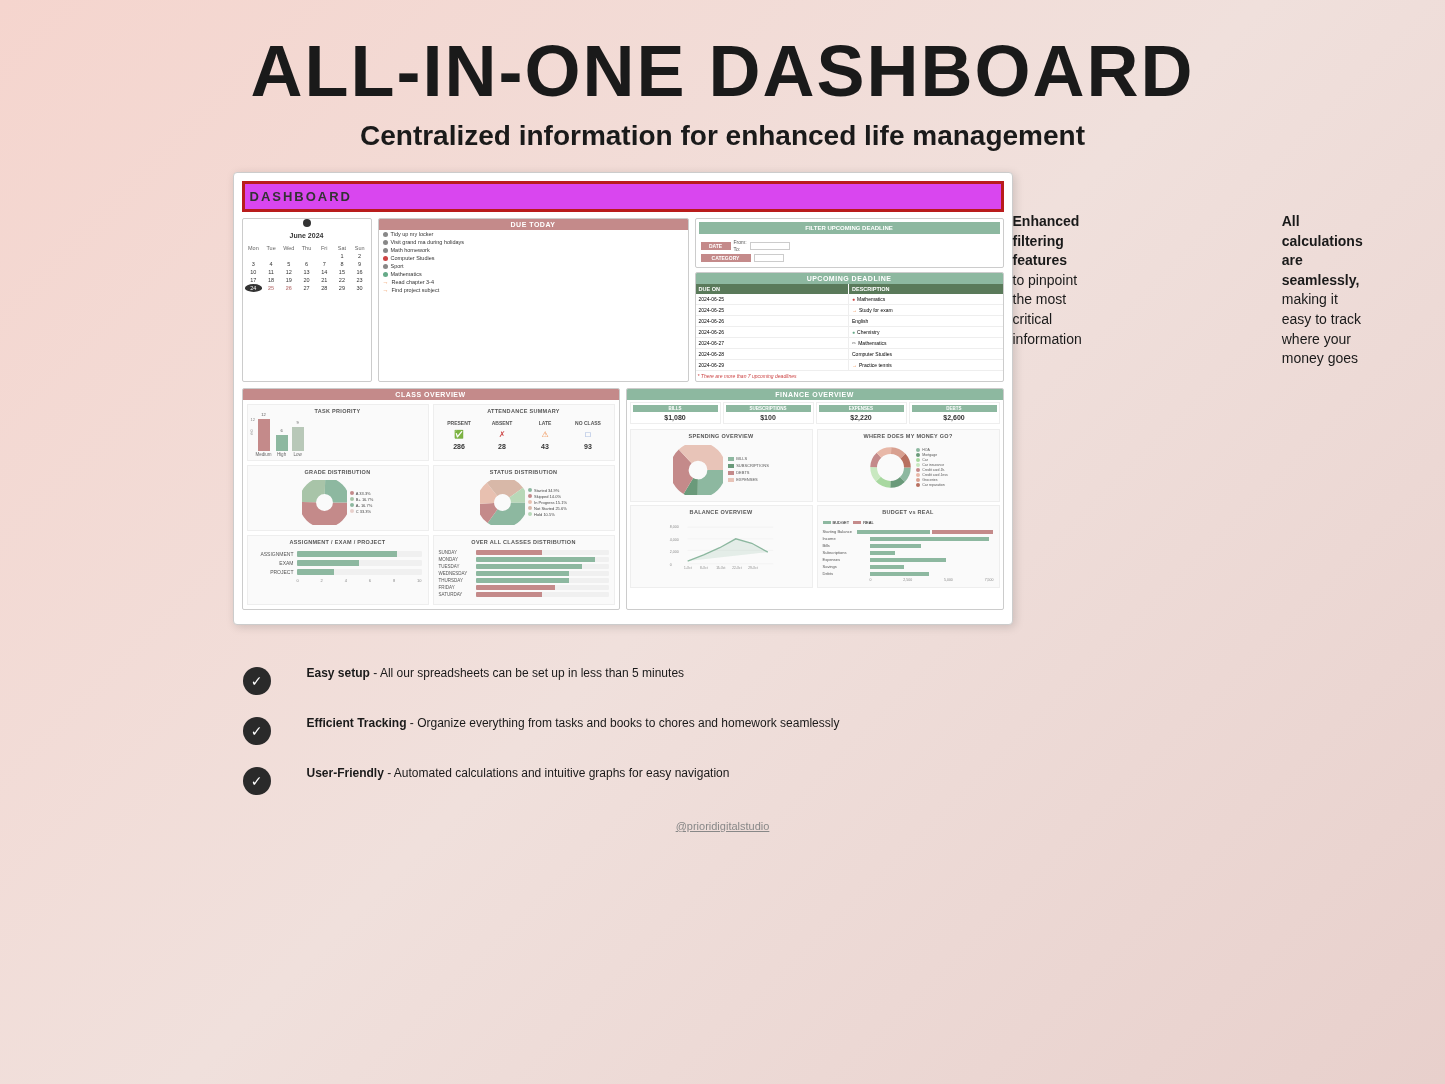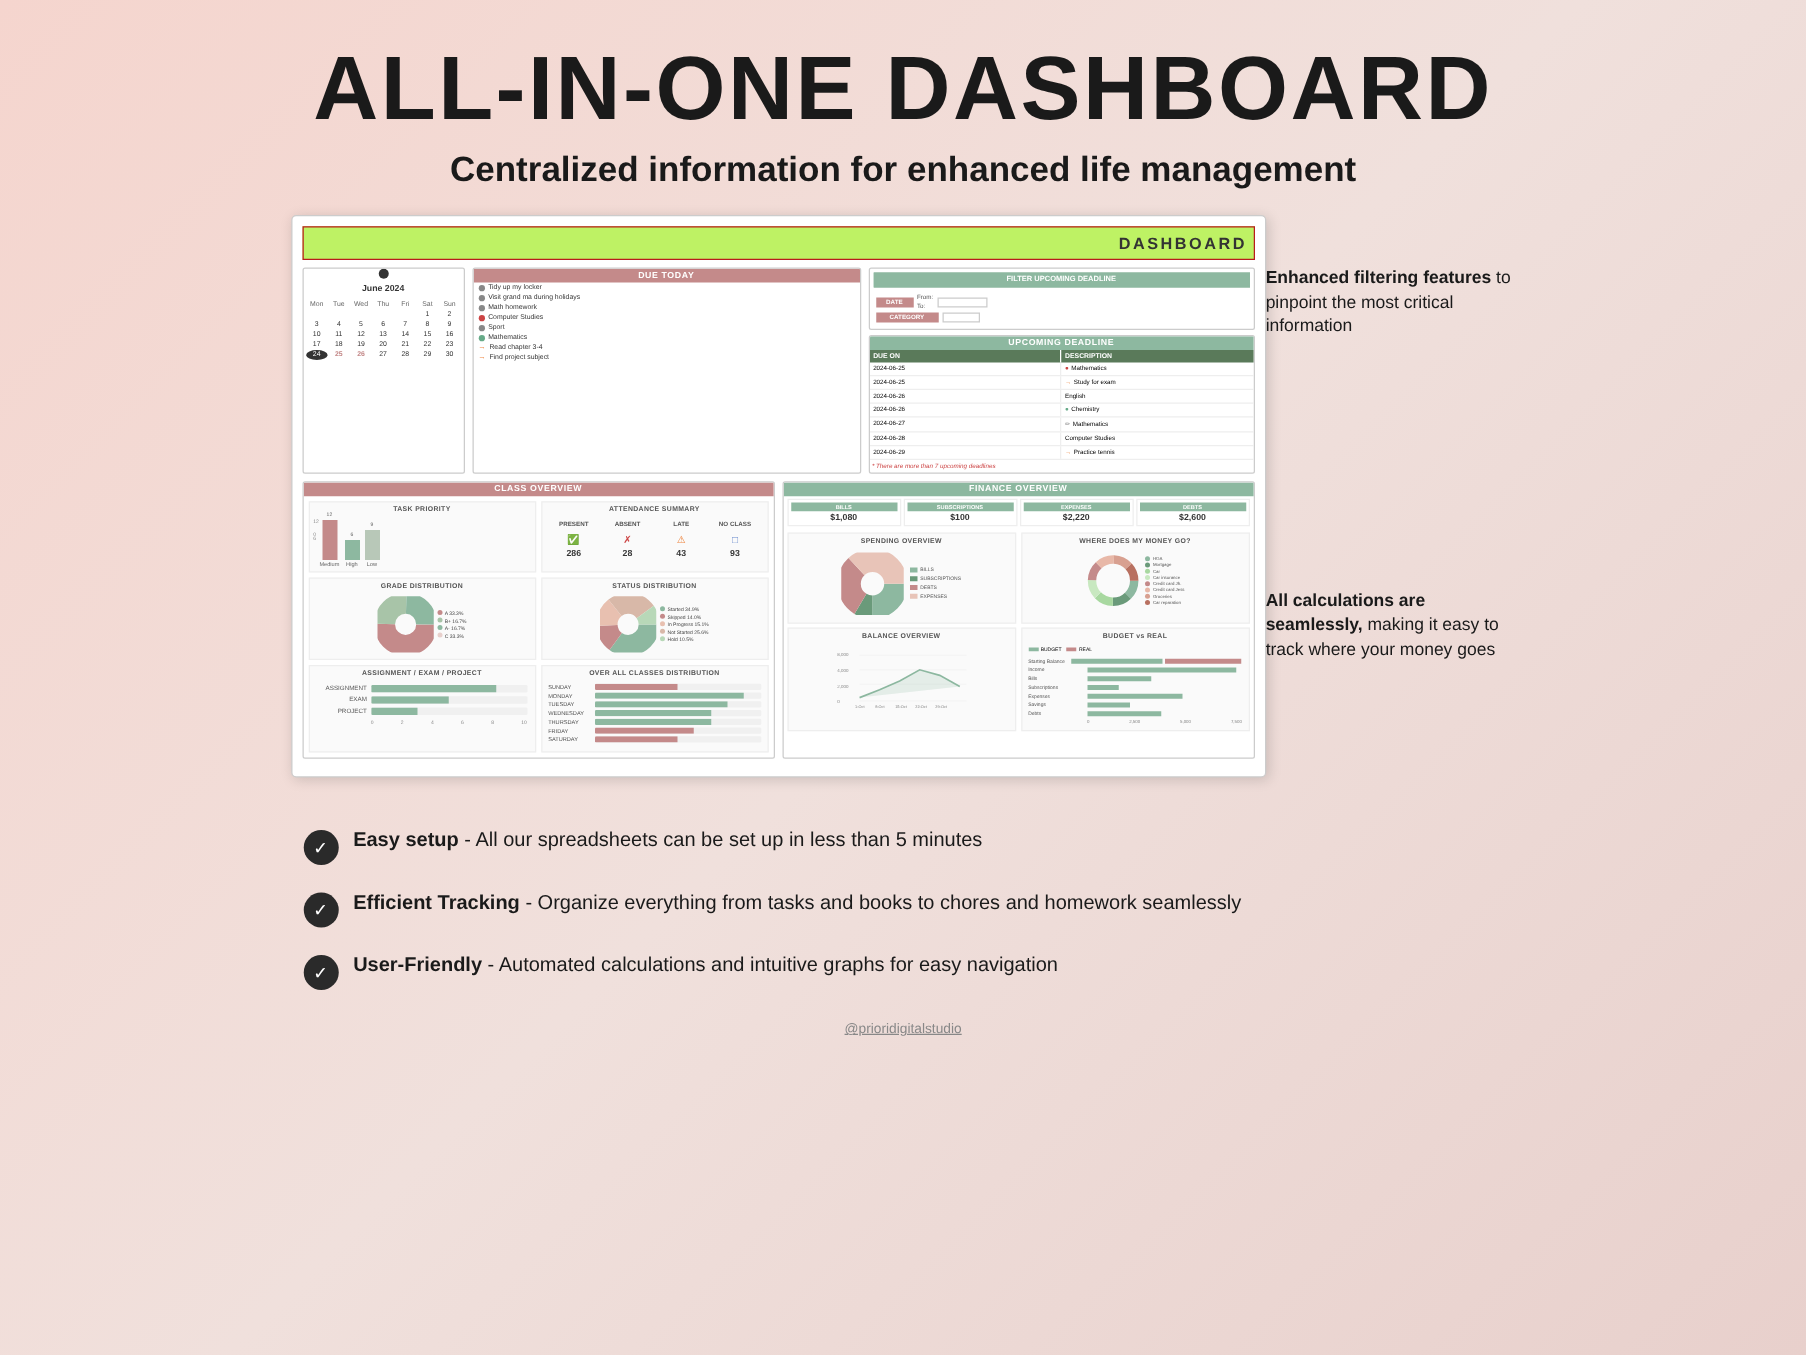--- a/index.html
+++ b/index.html
@@ -54,21 +54,21 @@
       display: flex;
       flex-direction: column;
       gap: 120px;
       padding-top: 60px;
     }
 
     .annotation-right {
       width: 200px;
       flex-shrink: 0;
       display: flex;
-      flex-direction: column;
+      flex-direction: row;
       gap: 200px;
       padding-top: 40px;
     }
 
     .annotation-text {
       font-size: 14px;
       color: #1a1a1a;
       line-height: 1.4;
     }
 
@@ -81,23 +81,23 @@
       flex: 1;
       max-width: 780px;
       background: white;
       border: 1px solid #ccc;
       border-radius: 4px;
       padding: 8px;
       box-shadow: 2px 2px 10px rgba(0,0,0,0.15);
     }
 
     .dash-header {
-      background: #bef264;
-      border: 1px solid #b91c1c;
-      text-align: right;
+      background: #d946ef;
+      border: 3px solid #b91c1c;
+      text-align: left;
       font-size: 13px;
       font-weight: 700;
       letter-spacing: 2px;
       padding: 5px;
       margin-bottom: 6px;
       color: #333;
     }
 
     .dash-section {
       background: white;
@@ -551,23 +551,24 @@
       flex-shrink: 0;
       margin-top: 2px;
     }
 
     .check-icon span {
       color: white;
       font-size: 14px;
     }
 
     .bullet-text {
-      font-size: 16px;
+      font-size: 12px;
       color: #1a1a1a;
       line-height: 1.4;
+      margin-left: 24px;
     }
 
     .bullet-text strong {
       font-weight: 800;
     }
 
     .footer-credit {
       font-size: 11px;
       color: #888;
       text-align: center;

